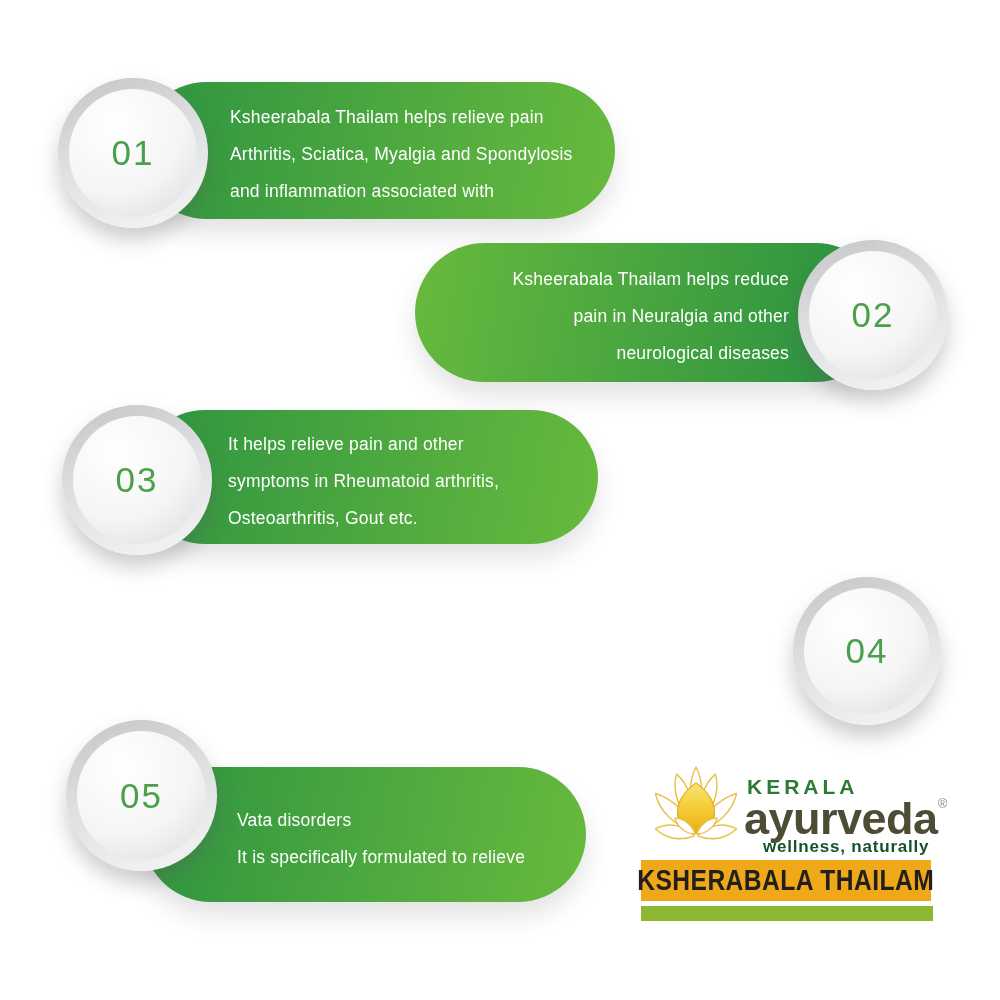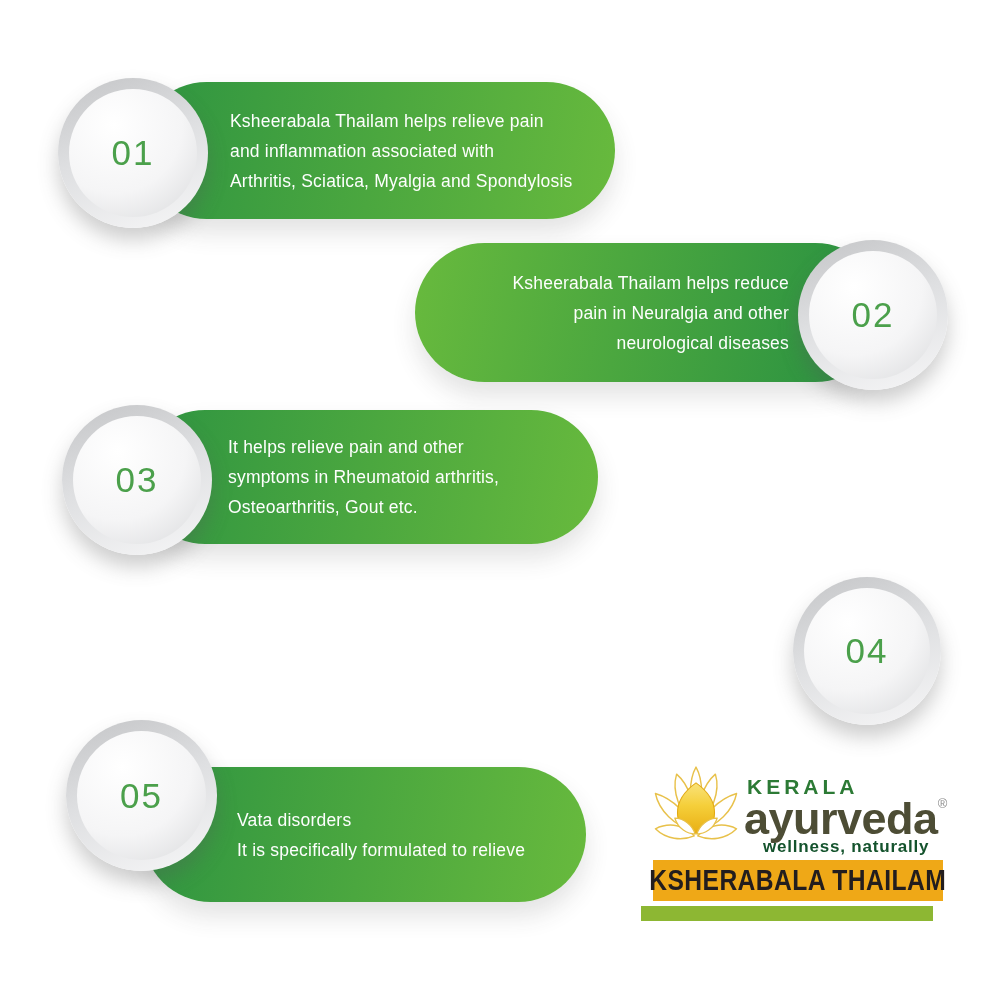--- a/index.html
+++ b/index.html
@@ -20,21 +20,21 @@
   }
   .pill.grad-right{background:linear-gradient(100deg,var(--pill-dark-green,#2e9441) 0%,var(--pill-light-green,#68ba3d) 100%);}
   .pill.grad-left{background:linear-gradient(100deg,var(--pill-light-green,#68ba3d) 0%,var(--pill-dark-green,#2e9441) 88%);}
   .pill-text{
     color:#fdfefd;
     font-size:17.5px;
     line-height:30px;
     letter-spacing:0.2px;
     width:100%;
   }
-  .pill-text .line{display:block;}
+  .pill-text .line{display:block;margin-top:7px;}
   .pill1{left:138px;top:82px;width:477px;height:137px;}
   .pill1 .pill-text{padding-left:92px;text-align:left;}
   .pill2{left:415px;top:243px;width:470px;height:139px;}
   .pill2 .pill-text{padding-right:96px;text-align:right;}
   .pill3{left:138px;top:410px;width:460px;height:134px;}
   .pill3 .pill-text{padding-left:90px;text-align:left;}
   .pill4{left:383px;top:578px;width:497px;height:142px;}
   .pill4 .pill-text{padding-right:94px;text-align:right;}
   .pill5{left:143px;top:767px;width:443px;height:135px;}
   .pill5 .pill-text{padding-left:94px;text-align:left;}
@@ -80,43 +80,43 @@
   }
   .brand-reg{
     font-size:13px;color:#8a8a8a;font-weight:400;
     vertical-align:26px;letter-spacing:0;
   }
   .brand-tagline{
     position:absolute;left:122px;top:82px;
     color:#14532d;font-size:17px;font-weight:700;letter-spacing:0.8px;
   }
   .product-banner{
-    position:absolute;left:12px;top:105px;width:290px;height:41px;
+    position:absolute;left:0;top:105px;width:290px;height:41px;
     background:var(--banner-orange,#efa817);
     display:flex;align-items:center;justify-content:center;
   }
   .product-banner-text{
     color:#221d1e;font-size:29px;font-weight:700;letter-spacing:0.5px;
     display:inline-block;transform:scaleX(0.85);white-space:nowrap;
   }
   .brand-bar{
     position:absolute;left:0;top:151px;width:292px;height:15px;
     background:var(--bar-green,#8db733);
   }
 </style>
 </head>
 <body>
 
 <div class="canvas">
 
   <div class="pill pill1 grad-right">
     <div class="pill-text">
       <span class="line">Ksheerabala Thailam helps relieve pain</span>
+      <span class="line">Arthritis, Sciatica, Myalgia and Spondylosis</span>
       <span class="line">and inflammation associated with</span>
-      <span class="line">Arthritis, Sciatica, Myalgia and Spondylosis</span>
     </div>
   </div>
   <div class="badge badge1">
     <div class="badge-inner">
       <span class="badge-num">01</span>
     </div>
   </div>
 
   <div class="pill pill2 grad-left">
     <div class="pill-text">

